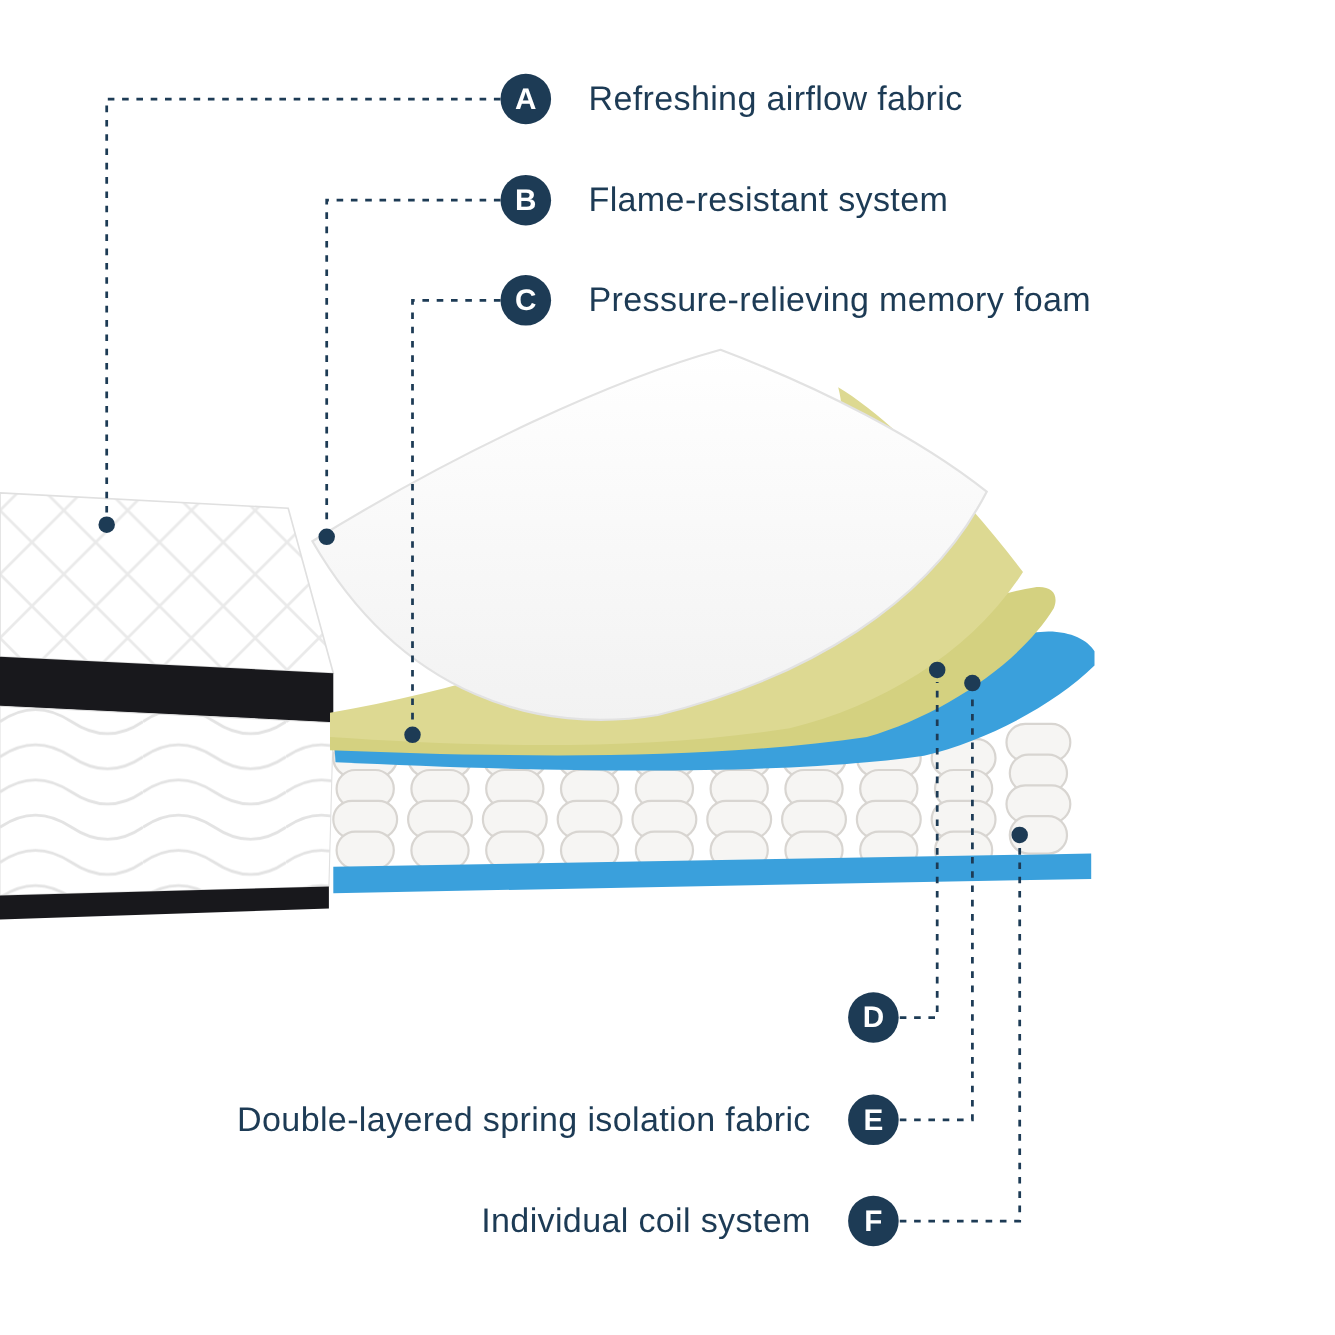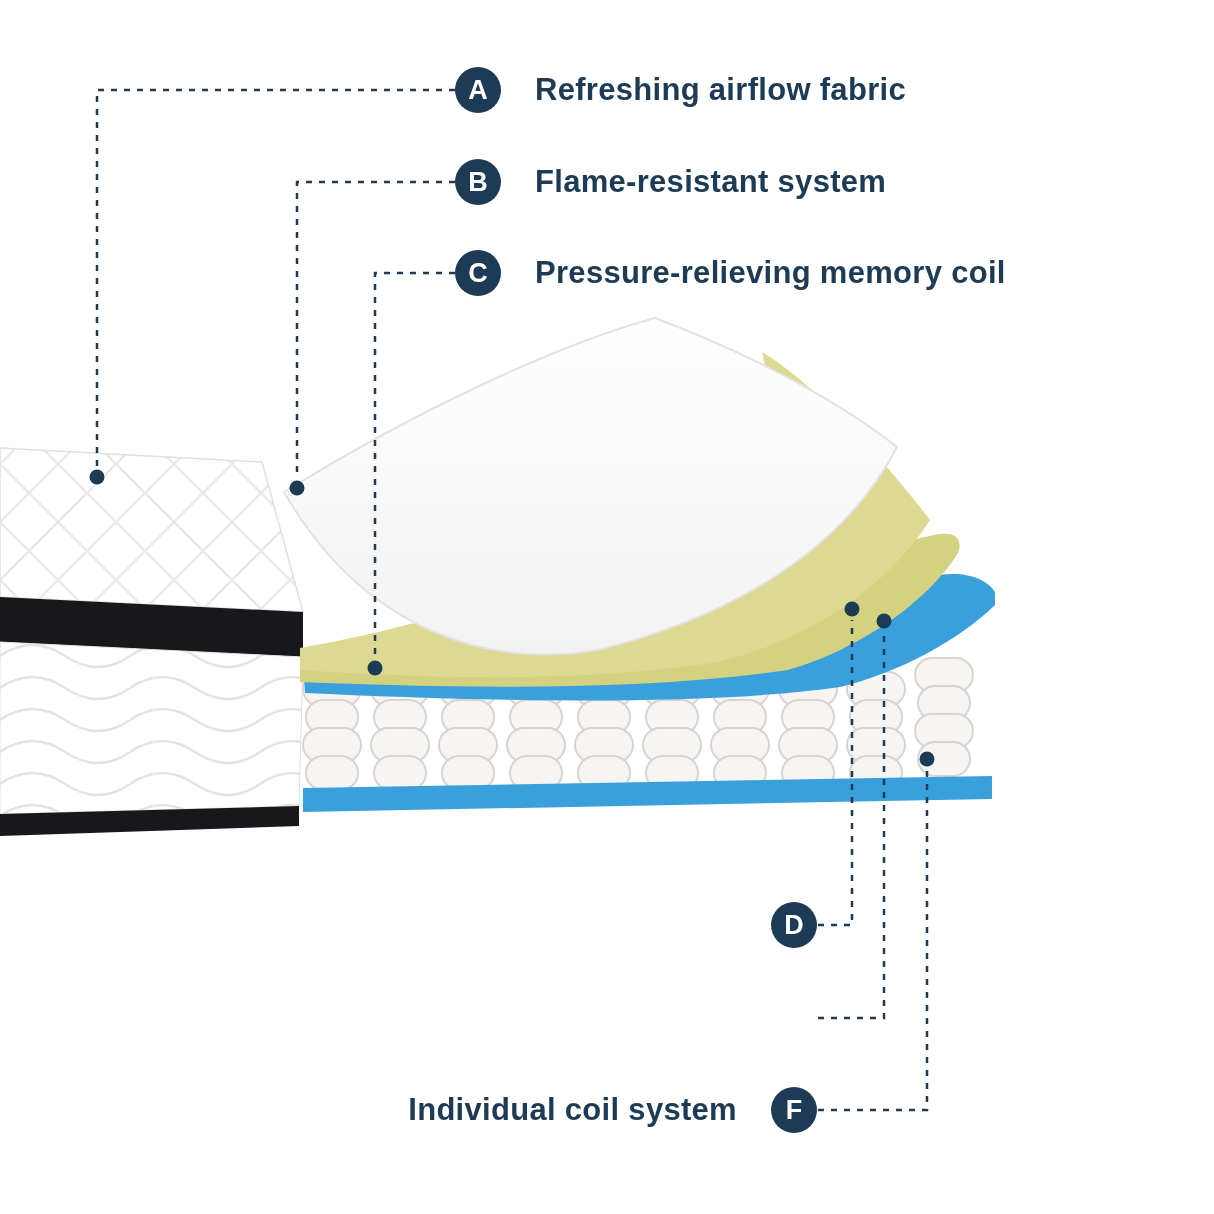--- a/index.html
+++ b/index.html
@@ -35,21 +35,21 @@
     color: #ffffff;
     font-size: 27px;
     font-weight: bold;
     display: flex;
     align-items: center;
     justify-content: center;
     flex: 0 0 auto;
   }
   .callout .label {
     font-size: 31px;
-    font-weight: bold;
+    font-weight: normal;
     color: #1d3b55;
     letter-spacing: 0.3px;
   }
   .callout-a { left: 455px; top: 67px; }
   .callout-b { left: 455px; top: 159px; }
   .callout-c { left: 455px; top: 250px; }
   .callout-d { right: 397px; top: 902px; }
   .callout-e { right: 397px; top: 995px; }
   .callout-f { right: 397px; top: 1087px; }
 </style>
@@ -127,23 +127,27 @@
   <div class="callout callout-a">
     <span class="badge">A</span>
     <span class="label">Refreshing airflow fabric</span>
   </div>
   <div class="callout callout-b">
     <span class="badge">B</span>
     <span class="label">Flame-resistant system</span>
   </div>
   <div class="callout callout-c">
     <span class="badge">C</span>
-    <span class="label">Pressure-relieving memory coil</span>
+    <span class="label">Pressure-relieving memory foam</span>
   </div>
   <div class="callout callout-d">
     <span class="badge">D</span>
+  </div>
+  <div class="callout callout-e">
+    <span class="label">Double-layered spring isolation fabric</span>
+    <span class="badge">E</span>
   </div>
   <div class="callout callout-f">
     <span class="label">Individual coil system</span>
     <span class="badge">F</span>
   </div>
 
 </div>
 
 </body></html>

